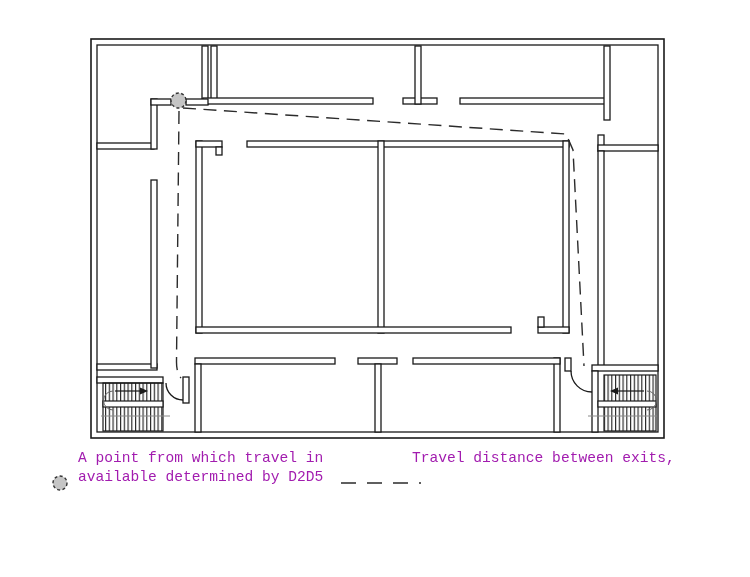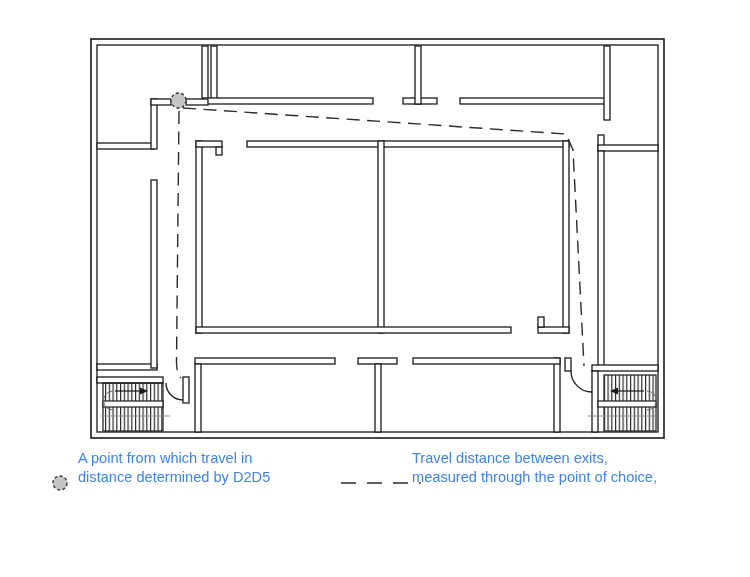--- a/index.html
+++ b/index.html
@@ -1,21 +1,21 @@
 <!DOCTYPE html>
 <html><head>
 <meta charset="utf-8">
 <style>
   html,body{margin:0;padding:0;background:#ffffff;}
   body{width:750px;height:577px;position:relative;overflow:hidden;
        font-family:"Liberation Sans", sans-serif;}
   .stage{position:absolute;left:0;top:0;width:750px;height:577px;}
   svg{position:absolute;left:0;top:0;}
-  .legend-text{position:absolute;font-size:14.6px;line-height:19px;color:#3b82f6;
-               white-space:nowrap;}
+  .legend-text{position:absolute;font-size:14.6px;line-height:19px;color:#a21caf;
+               white-space:nowrap;font-family:Liberation Mono, monospace;}
   .legend-text div{height:19px;}
   #legend-point-text{left:78px;top:449px;}
   #legend-travel-text{left:412px;top:449px;}
 </style>
 </head>
 <body>
 
 <div class="stage">
 
 <svg width="750" height="577" viewBox="0 0 750 577">
@@ -106,21 +106,20 @@
   </g>
 
   <circle cx="178.5" cy="100.5" r="7.5" stroke="#333" stroke-width="1.4" stroke-dasharray="3 2.4" fill="#c5c5c5"></circle>
 
   <circle cx="60" cy="483" r="7" stroke="#333" stroke-width="1.4" stroke-dasharray="3 2.4" fill="#c5c5c5"></circle>
   <line x1="341" y1="483" x2="421" y2="483" stroke="#2b2b2b" stroke-width="1.5" stroke-dasharray="15 11"></line>
 </svg>
 
 <div class="legend-text" id="legend-point-text">
   <div>A point from which travel in</div>
-  <div>distance determined by D2D5</div>
+  <div>available determined by D2D5</div>
 </div>
 
 <div class="legend-text" id="legend-travel-text">
   <div>Travel distance between exits,</div>
-  <div>measured through the point of choice,</div>
 </div>
 
 </div>
 
 </body></html>

